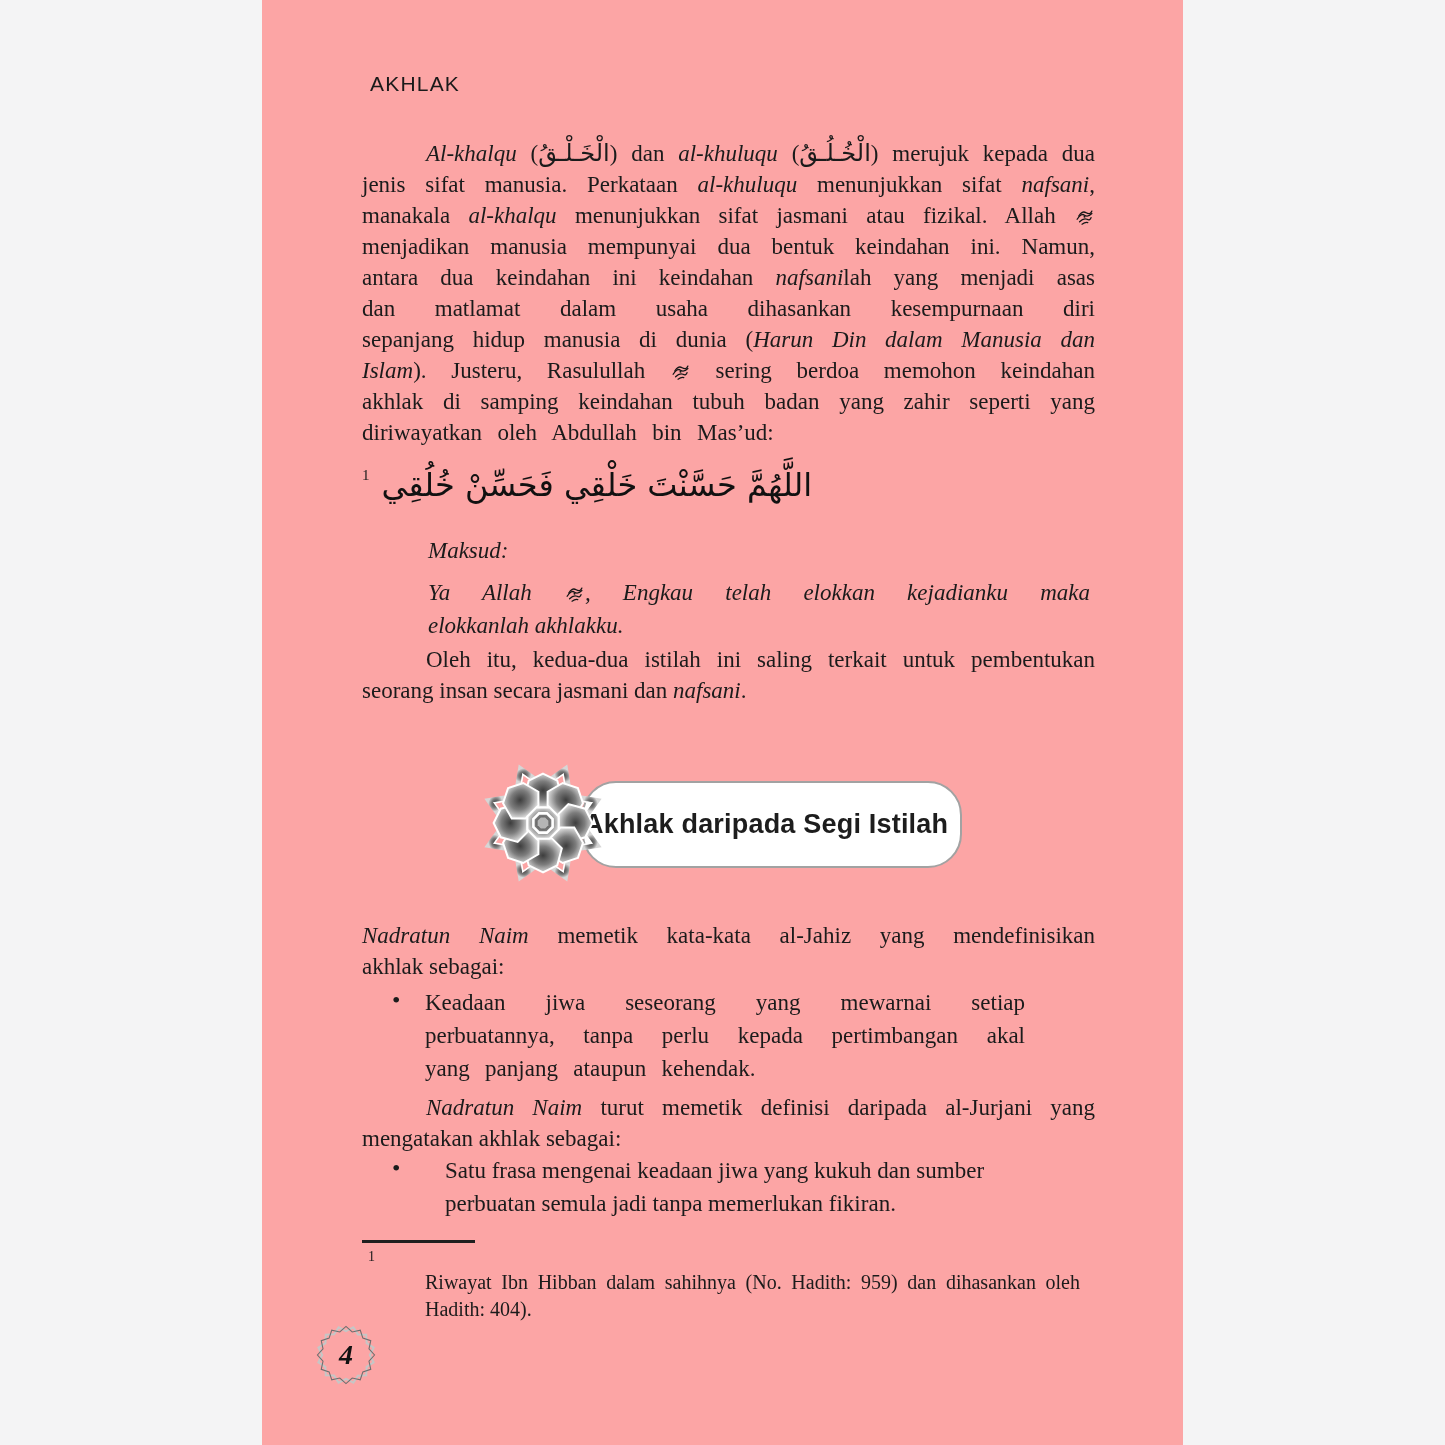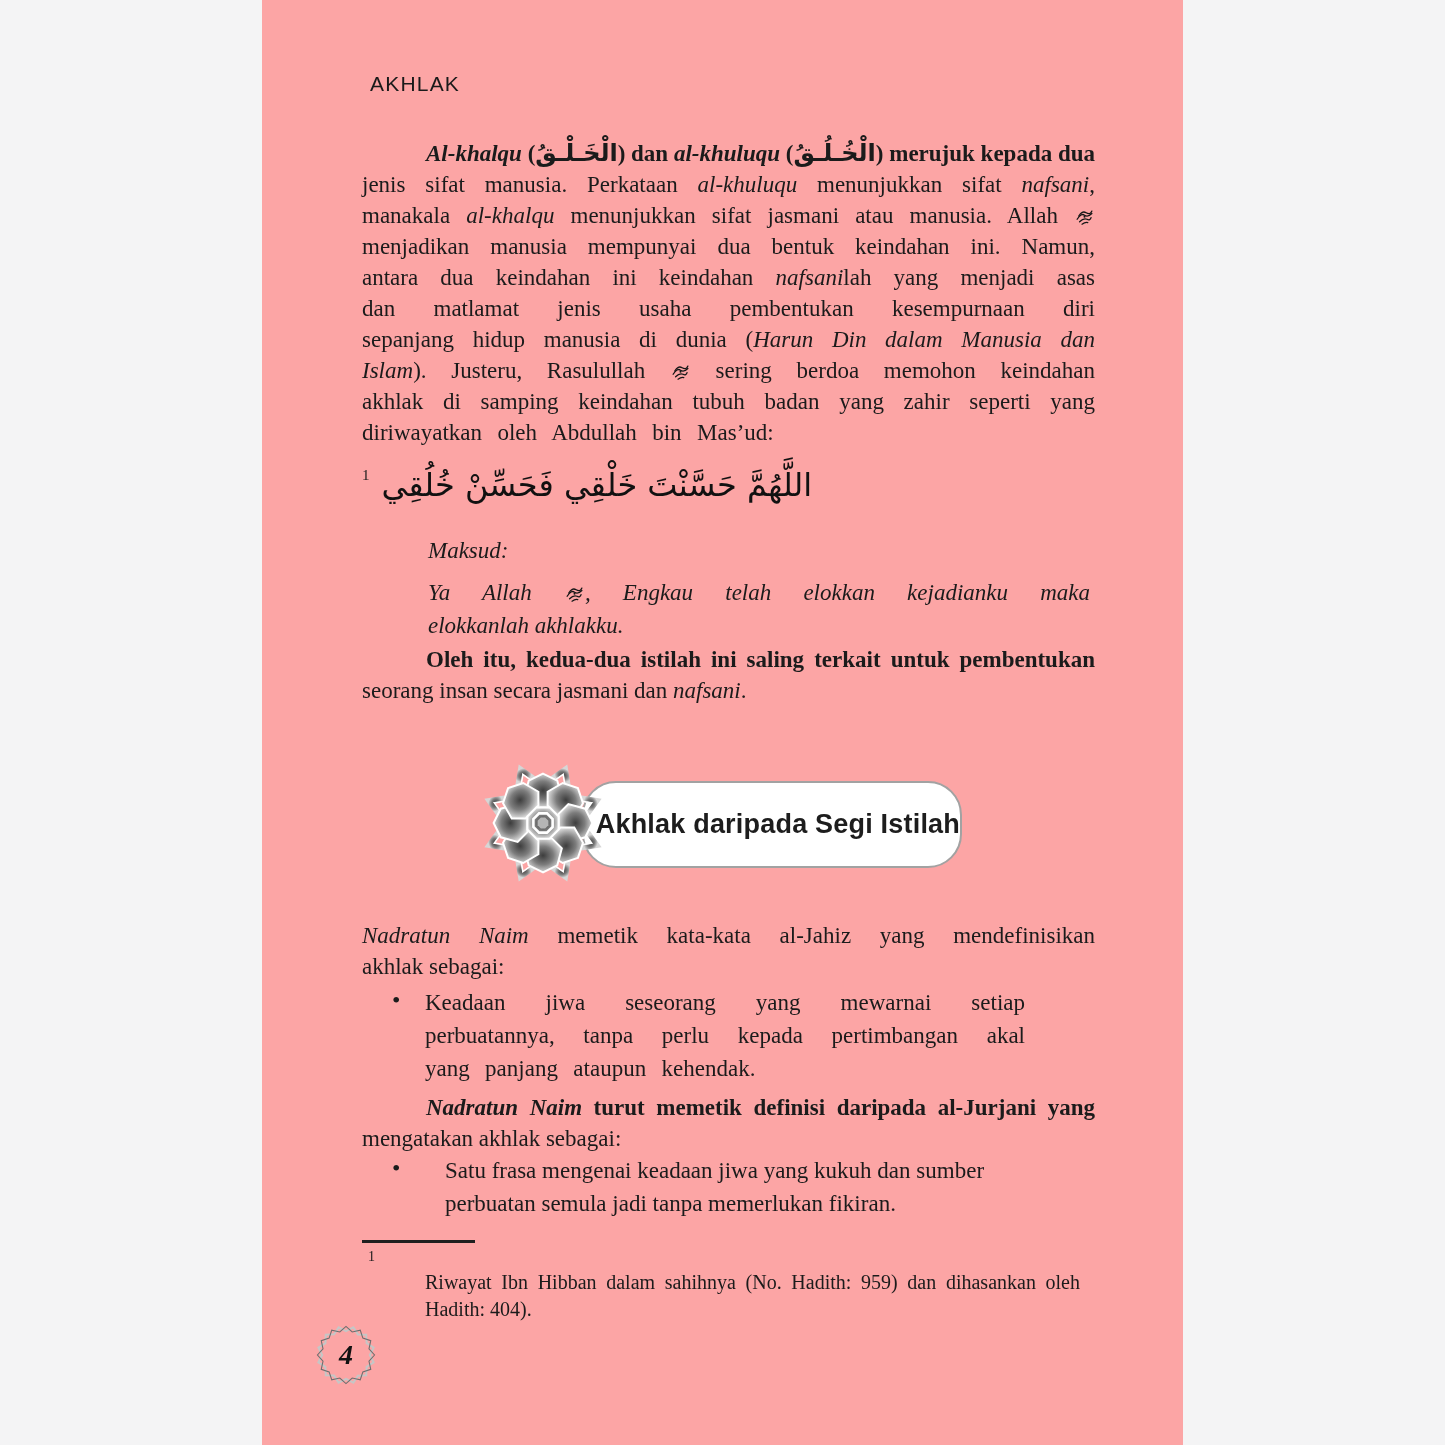--- a/index.html
+++ b/index.html
@@ -8,21 +8,21 @@
   .page{position:absolute;left:262px;top:0;width:921px;height:1445px;background:#fca5a5;}
   .abs{position:absolute;}
 
   .running-header{left:108px;top:72px;font-family:"Liberation Sans",sans-serif;
                   font-size:21px;letter-spacing:1.2px;color:#1a1a1a;}
 
   .col{left:100px;width:733px;}
 
   .tl{font-size:23px;line-height:31px;height:31px;overflow:visible;white-space:nowrap;}
   .j{text-align:justify;text-align-last:justify;}
-  .ind{text-indent:64px;font-weight:bold;}
+  .ind{text-indent:64px;}
   .sp{word-spacing:.42em;}
   .it{font-style:italic;}
   .ar{font-family:"DejaVu Sans",sans-serif;font-size:24px;}
 
   .hon{display:inline-block;vertical-align:-2px;}
   .hon svg{width:21px;height:18px;display:inline-block;}
 
   .hadith{top:466px;text-align:left;height:54px;}
   .hadith .ar-big{font-family:"DejaVu Sans",sans-serif;font-size:32px;color:#111;}
   .hadith .fn-ref{font-size:15px;vertical-align:16px;margin-right:8px;font-family:"Liberation Serif",serif;}
@@ -32,21 +32,21 @@
   .trans .tl{line-height:33px;height:33px;}
 
   .p1{top:138px;}
   .p2{top:644px;}
   .p3{top:920px;}
   .p4{top:1092px;}
 
   .ornament{left:216px;top:758px;width:130px;height:130px;z-index:2;}
   .pill{left:320px;top:781px;width:376px;height:83px;background:#fff;
         border:2.5px solid #a2a2a2;border-radius:34px;z-index:1;
-        display:flex;align-items:center;justify-content:flex-end;}
+        display:flex;align-items:center;justify-content:flex-start;}
   .pill-label{font-family:"Liberation Sans",sans-serif;font-weight:bold;
               font-size:27px;color:#1d1d1d;letter-spacing:.2px;}
 
   .bullet-marker{left:130px;font-size:24px;line-height:33px;}
   .bullet-text{left:163px;width:600px;}
   .bullet-text .tl{line-height:33px;height:33px;}
   .bm1{top:984px;} .bt1{top:986px;}
   .bm2{top:1152px;} .bt2{top:1154px;margin-left:20px;}
 
   .fn-rule{left:100px;top:1240px;width:113px;height:3px;background:#1f1f1f;}
@@ -64,32 +64,32 @@
 <body>
 
 <div class="canvas">
   <div class="page">
 
     <div class="abs running-header">AKHLAK</div>
 
     <div class="abs col p1">
         <div class="tl j ind"><span class="it">Al-khalqu</span><span> (</span><span class="ar">الْخَـلْـقُ</span><span>)  dan </span><span class="it">al-khuluqu</span><span> (</span><span class="ar">الْخُـلُـقُ</span><span>) merujuk kepada dua</span></div>
         <div class="tl j"><span>jenis sifat manusia. Perkataan </span><span class="it">al-khuluqu</span><span> menunjukkan sifat </span><span class="it">nafsani</span><span>,</span></div>
-        <div class="tl j"><span>manakala </span><span class="it">al-khalqu</span><span> menunjukkan sifat jasmani atau manusia. Allah </span><span class="hon"><svg viewBox="0 0 24 22">
+        <div class="tl j"><span>manakala </span><span class="it">al-khalqu</span><span> menunjukkan sifat jasmani atau fizikal. Allah </span><span class="hon"><svg viewBox="0 0 24 22">
               <g fill="none" stroke="#161616" stroke-width="1.6" stroke-linecap="round">
                 <path d="M3 15 Q8 7 12 10 T21 8"></path>
                 <path d="M5 11 Q9 4 14 7 T21 5"></path>
                 <path d="M6 18 Q11 13 15 15 T20 13"></path>
                 <path d="M9 21 Q13 18 16 19"></path>
               </g>
               <circle cx="12" cy="12" r="1.2" fill="#161616"></circle>
             </svg></span></div>
         <div class="tl j"><span>menjadikan manusia mempunyai dua bentuk keindahan ini. Namun,</span></div>
         <div class="tl j"><span>antara dua keindahan ini keindahan </span><span class="it">nafsani</span><span>lah yang menjadi asas</span></div>
-        <div class="tl j"><span>dan matlamat jenis usaha pembentukan kesempurnaan diri</span></div>
+        <div class="tl j"><span>dan matlamat dalam usaha dihasankan kesempurnaan diri</span></div>
         <div class="tl j"><span>sepanjang hidup manusia di dunia (</span><span class="it">Harun Din dalam Manusia dan</span></div>
         <div class="tl j"><span class="it">Islam</span><span>). Justeru, Rasulullah </span><span class="hon"><svg viewBox="0 0 24 22">
               <g fill="none" stroke="#161616" stroke-width="1.6" stroke-linecap="round">
                 <path d="M3 15 Q8 7 12 10 T21 8"></path>
                 <path d="M5 11 Q9 4 14 7 T21 5"></path>
                 <path d="M6 18 Q11 13 15 15 T20 13"></path>
                 <path d="M9 21 Q13 18 16 19"></path>
               </g>
               <circle cx="12" cy="12" r="1.2" fill="#161616"></circle>
             </svg></span><span> sering berdoa memohon keindahan</span></div>

